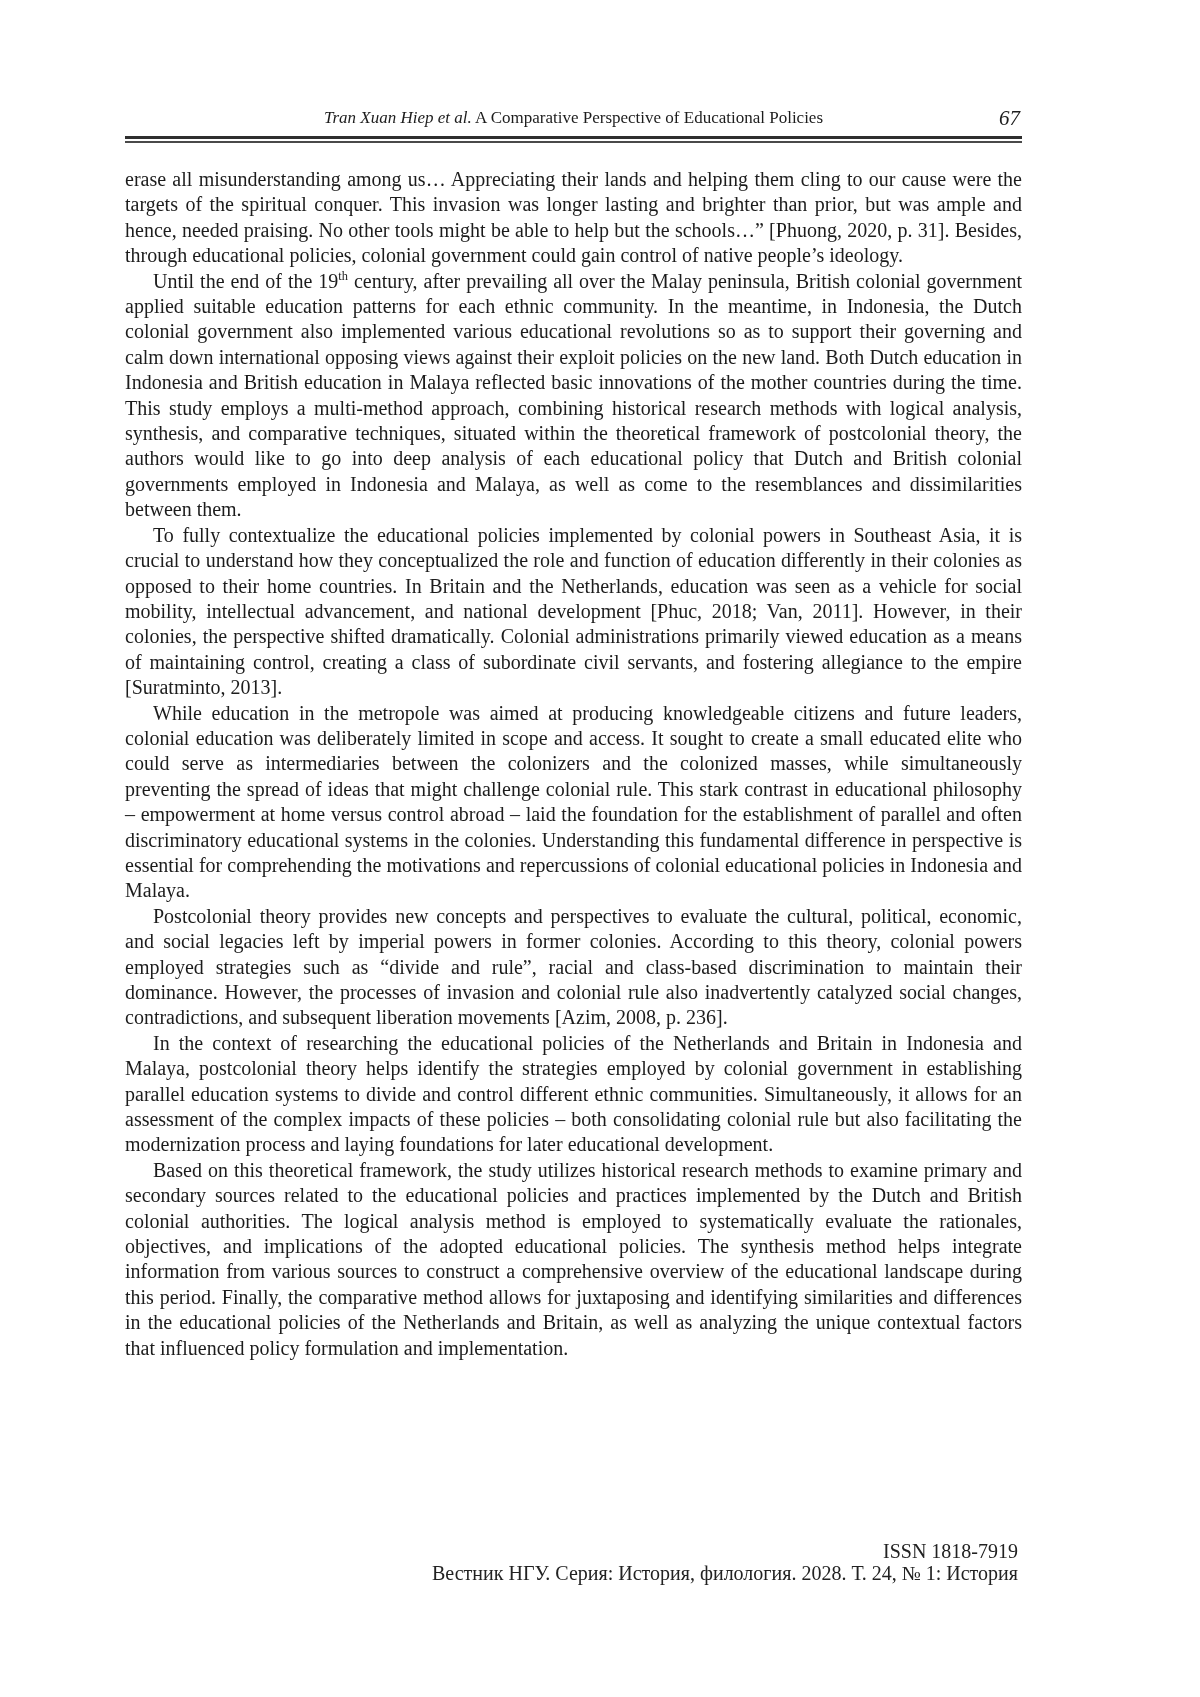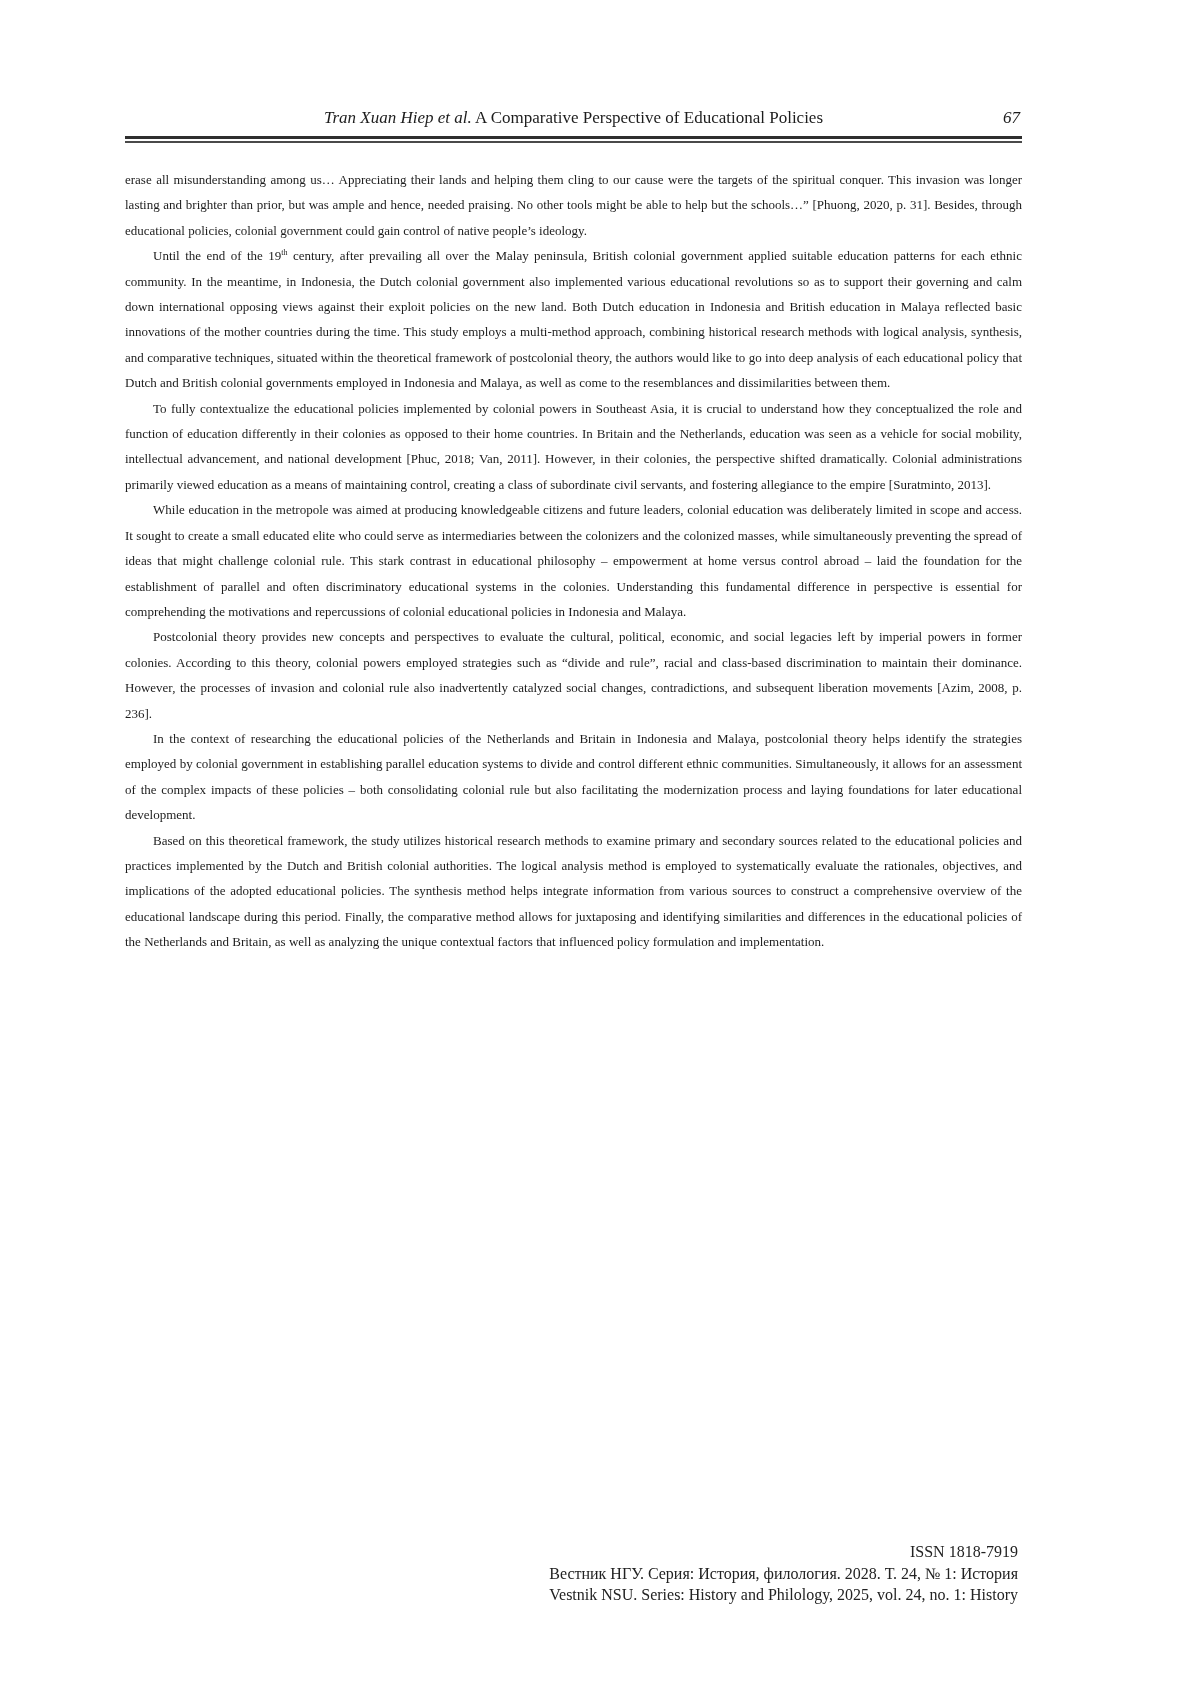--- a/index.html
+++ b/index.html
@@ -27,60 +27,60 @@
     text-align: center;
     font-size: 17px;
     line-height: 22px;
     white-space: nowrap;
   }
   .running-author { font-style: italic; }
   .page-num {
     position: absolute;
     top: 107px;
     right: 2px;
-    font-size: 17px;
+    font-size: 21px;
     line-height: 22px;
     font-style: italic;
   }
   .double-rule {
     position: absolute;
     top: 136px;
     left: 0;
     width: 100%;
   }
   .double-rule .thick { height: 3px; background: #2e2e2e; }
   .double-rule .gap   { height: 2px; background: transparent; }
   .double-rule .thin  { height: 1.5px; background: #4a4a4a; }
   .body-text {
     position: absolute;
     top: 167px;
     left: 0;
     width: 100%;
-    font-size: 13px;
+    font-size: 20px;
     line-height: 25.4px;
     text-align: justify;
   }
   .body-text p {
     margin: 0;
     padding: 0;
     text-indent: 28px;
   }
   .body-text p.no-indent { text-indent: 0; }
   .body-text sup {
     font-size: 62%;
     line-height: 0;
     vertical-align: super;
     margin-top: 48px;
   }
   .page-footer {
     position: absolute;
     top: 1541px;
     right: 4px;
     text-align: right;
-    font-size: 16px;
+    font-size: 20px;
     line-height: 21.5px;
     color: #222222;
   }
 </style>
 </head>
 <body>
 
 <div class="column">
 
   <div class="running-head">
@@ -102,16 +102,15 @@
     <p>To fully contextualize the educational policies implemented by colonial powers in Southeast Asia, it is crucial to understand how they conceptualized the role and function of education differently in their colonies as opposed to their home countries. In Britain and the Netherlands, education was seen as a vehicle for social mobility, intellectual advancement, and national development [Phuc, 2018; Van, 2011]. However, in their colonies, the perspective shifted dramatically. Colonial administrations primarily viewed education as a means of maintaining control, creating a class of subordinate civil servants, and fostering allegiance to the empire [Suratminto, 2013].</p>
     <p>While education in the metropole was aimed at producing knowledgeable citizens and future leaders, colonial education was deliberately limited in scope and access. It sought to create a small educated elite who could serve as intermediaries between the colonizers and the colonized masses, while simultaneously preventing the spread of ideas that might challenge colonial rule. This stark contrast in educational philosophy – empowerment at home versus control abroad – laid the foundation for the establishment of parallel and often discriminatory educational systems in the colonies. Understanding this fundamental difference in perspective is essential for comprehending the motivations and repercussions of colonial educational policies in Indonesia and Malaya.</p>
     <p>Postcolonial theory provides new concepts and perspectives to evaluate the cultural, political, economic, and social legacies left by imperial powers in former colonies. According to this theory, colonial powers employed strategies such as “divide and rule”, racial and class-based discrimination to maintain their dominance. However, the processes of invasion and colonial rule also inadvertently catalyzed social changes, contradictions, and subsequent liberation movements [Azim, 2008, p. 236].</p>
     <p>In the context of researching the educational policies of the Netherlands and Britain in Indonesia and Malaya, postcolonial theory helps identify the strategies employed by colonial government in establishing parallel education systems to divide and control different ethnic communities. Simultaneously, it allows for an assessment of the complex impacts of these policies – both consolidating colonial rule but also facilitating the modernization process and laying foundations for later educational development.</p>
     <p>Based on this theoretical framework, the study utilizes historical research methods to examine primary and secondary sources related to the educational policies and practices implemented by the Dutch and British colonial authorities. The logical analysis method is employed to systematically evaluate the rationales, objectives, and implications of the adopted educational policies. The synthesis method helps integrate information from various sources to construct a comprehensive overview of the educational landscape during this period. Finally, the comparative method allows for juxtaposing and identifying similarities and differences in the educational policies of the Netherlands and Britain, as well as analyzing the unique contextual factors that influenced policy formulation and implementation.</p>
   </div>
 
   <div class="page-footer">
     <div>ISSN 1818-7919</div>
     <div>Вестник НГУ. Серия: История, филология. 2028. Т. 24, № 1: История</div>
-    <div>Vestnik NSU. Series: History and Philology, 2025, vol. 24, no. 1: History</div>
   </div>
 
 </div>
 
 </body></html>

